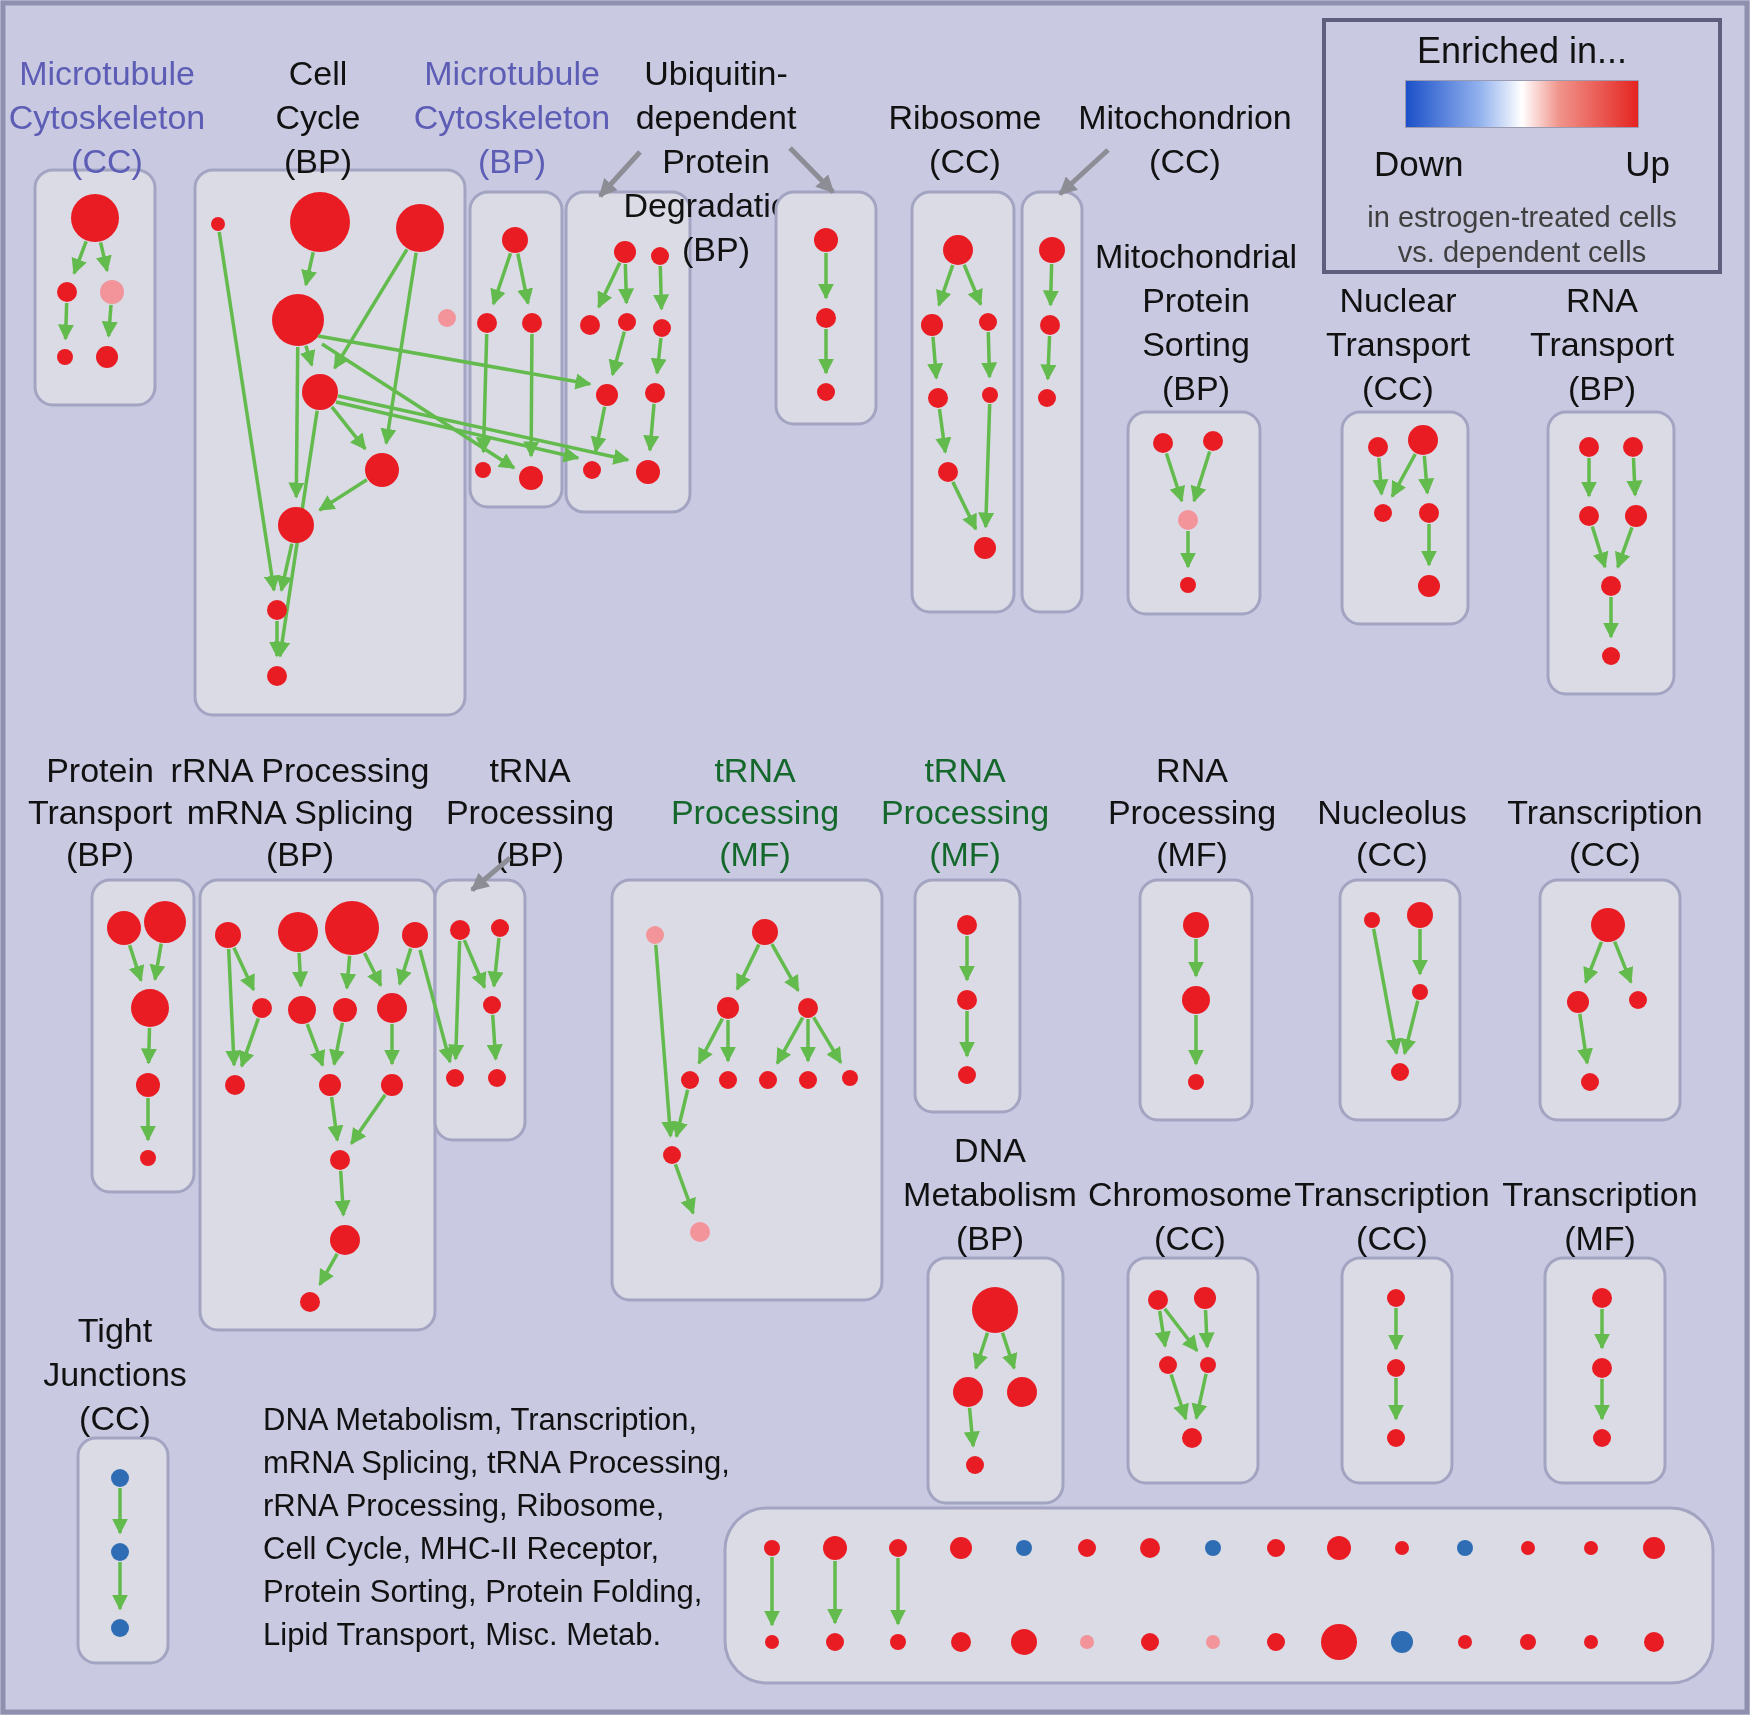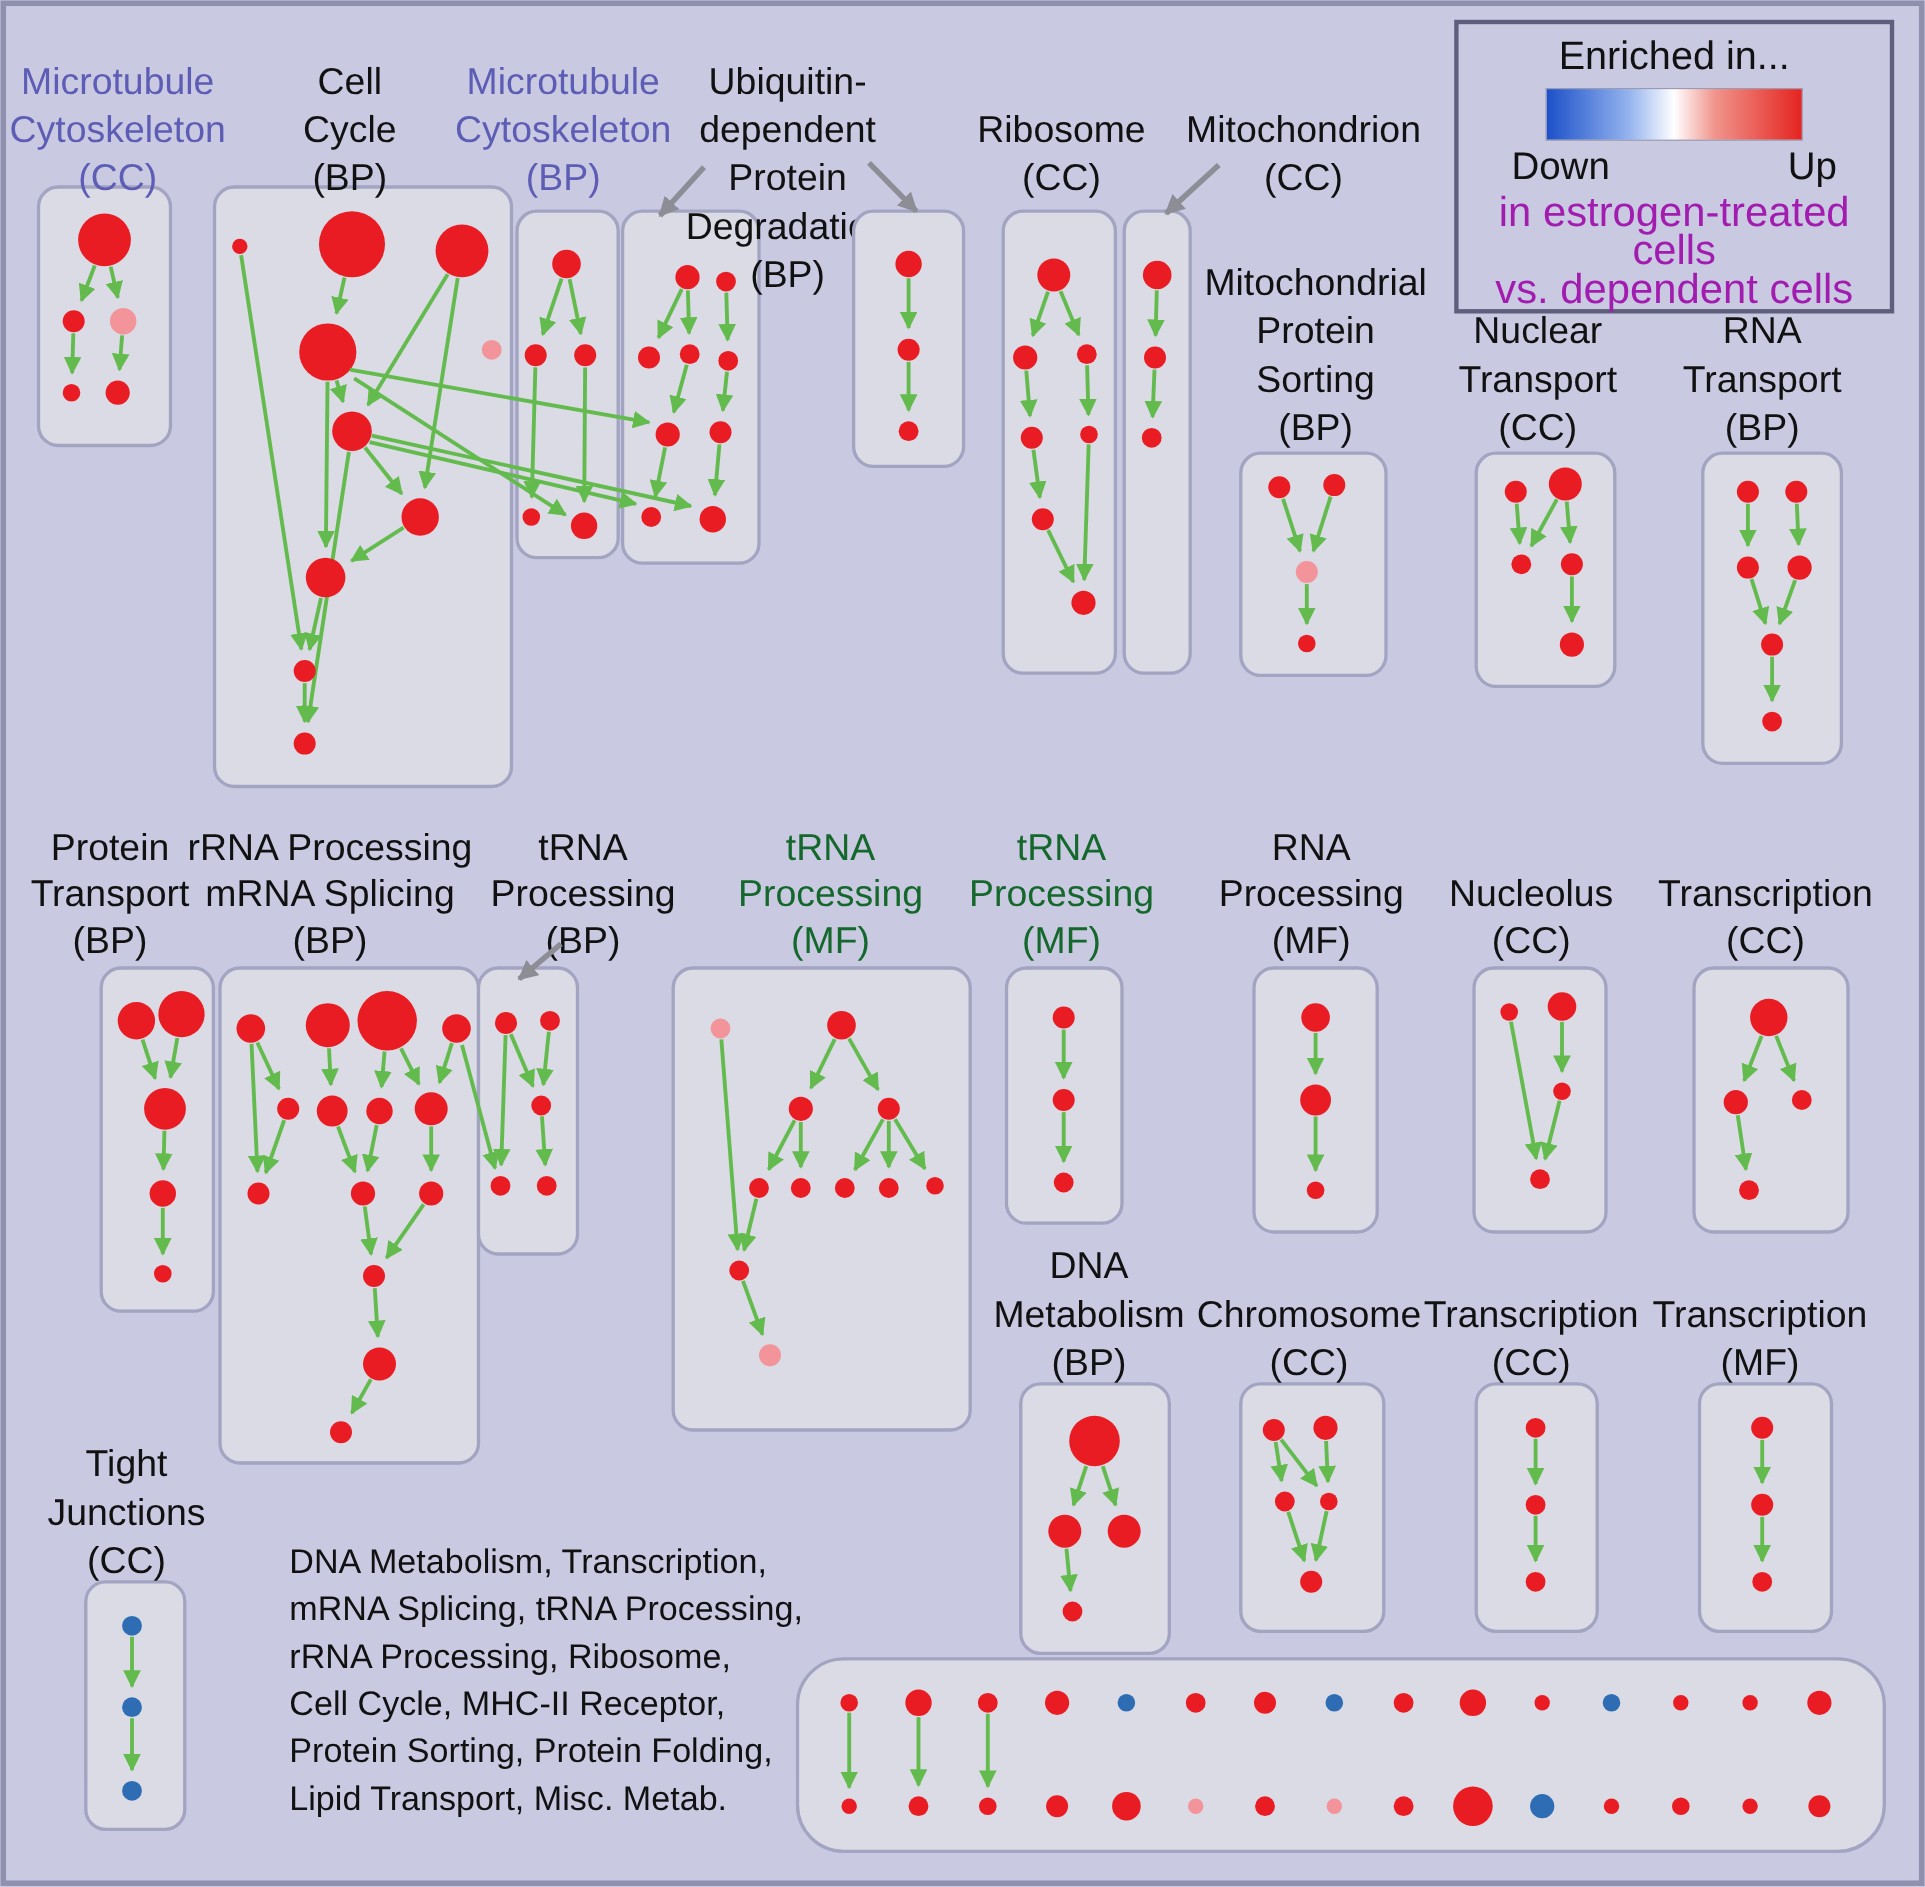--- a/index.html
+++ b/index.html
@@ -2,22 +2,22 @@
 <html><head>
 <meta charset="utf-8">
 <style>
   html,body{margin:0;padding:0;background:#c9cae2;font-family:"Liberation Sans",sans-serif;}
   .figure{position:relative;width:1750px;height:1715px;background:#c9cae2;overflow:hidden;}
   svg{position:absolute;left:0;top:0;font-family:"Liberation Sans",sans-serif;}
   .legend{position:absolute;left:1322px;top:18px;width:400px;box-sizing:border-box;
           border:4px solid #5f5f7d;background:#c9cae2;text-align:center;padding:8px 0 0;}
   .legend-title{font-size:36px;color:#111;}
   .legend-bar{width:232px;height:46px;margin:8px auto 2px;border:1px solid #9a9ab0;}
-  .legend-updown{width:296px;margin:4px auto;display:flex;justify-content:space-between;font-size:35px;color:#111;}
-  .legend-sub{font-size:38px;color:#a21caf;line-height:35px;}
+  .legend-updown{width:296px;margin:16px auto;display:flex;justify-content:space-between;font-size:35px;color:#111;}
+  .legend-sub{font-size:29px;color:#404040;line-height:35px;}
   .misc-caption{position:absolute;left:243px;top:1398px;font-size:31px;line-height:43px;color:#111;margin-left:20px;}
 </style>
 </head>
 <body>
 
 <div class="figure">
   <svg id="net-svg" width="1750" height="1715" viewBox="0 0 1750 1715">
       <defs>
         <marker id="ar-green" viewBox="0 0 10 10" refX="9" refY="5" markerWidth="4.6" markerHeight="4.6" orient="auto-start-reverse">
           <path d="M0,0 L10,5 L0,10 z" fill="#63bb4d"></path>

